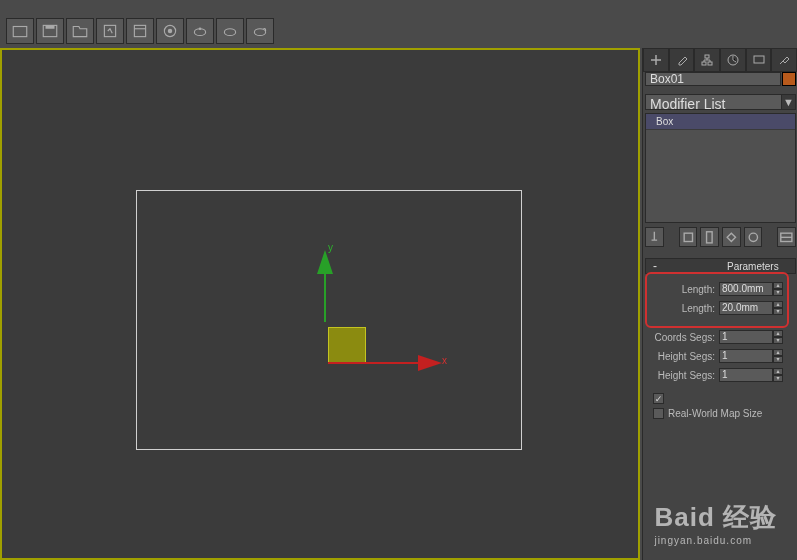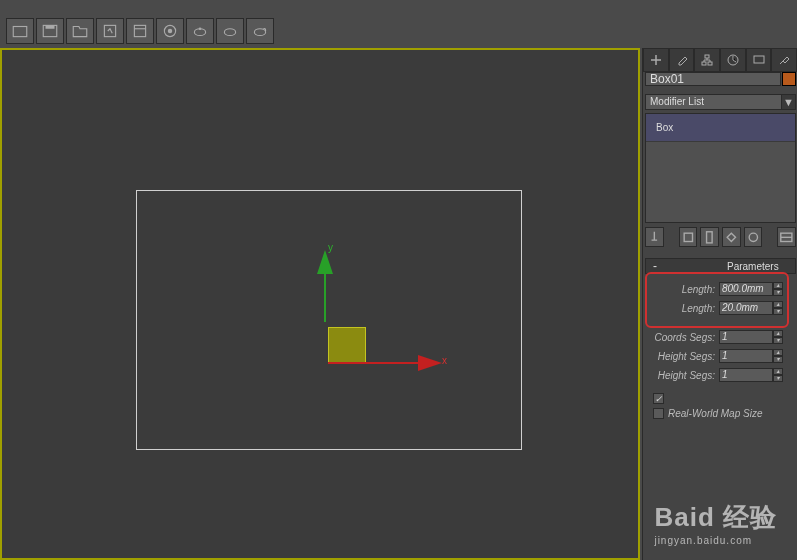--- a/index.html
+++ b/index.html
@@ -147,42 +147,42 @@
   .mod-list-row {
     position: absolute;
     top: 46px; left: 2px;
     width: 151px; height: 16px;
     background: #5a5a5a;
     border: 1px solid #2a2a2a;
     display: flex;
   }
   .mod-list-label {
     flex: 1; padding: 1px 4px;
-    color: #ddd; font-size: 10px;
+    color: #ddd; font-size: 14px;
   }
   .mod-list-arrow {
     width: 14px;
     background: #3a3a3a;
     border-left: 1px solid #2a2a2a;
     display: flex;
     align-items: center;
     justify-content: center;
     color: #bbb;
   }
   .mod-stack {
     position: absolute;
     top: 65px; left: 2px;
     width: 151px; height: 110px;
     background: #505050;
     border: 1px solid #2a2a2a;
   }
   .mod-item {
     background: #4a4a68;
     color: #ddd;
-    padding: 8px 10px;
+    padding: 2px 10px;
     font-size: 10px;
     border-bottom: 1px solid #3a3a3a;
   }
   .mod-btns {
     position: absolute;
     top: 178px; left: 2px;
     width: 151px; height: 22px;
     display: flex;
     gap: 3px;
     align-items: center;
@@ -461,21 +461,21 @@
           <line x1="2" y1="6" x2="10" y2="6" stroke="#aaa"></line>
         </svg>
       </div>
   </div>
 
   <div class="rollout">
     <div class="rollout-header">
       <span class="rollout-toggle">-</span>
       <span class="rollout-title">Parameters</span>
     </div>
-    <div class="rollout-body" style="position:relative;font-style:italic;">
+    <div class="rollout-body" style="position:relative;">
 
       <div class="highlight-box" style="top:-2px; left:0px; width:144px; height:56px;"></div>
 
       <div class="param-row">
         <div class="param-label">Length:</div>
         <div class="param-input">800.0mm</div>
         <div class="spinner-btns">
             <div class="spinner-btn">▴</div>
             <div class="spinner-btn">▾</div>
           </div>

